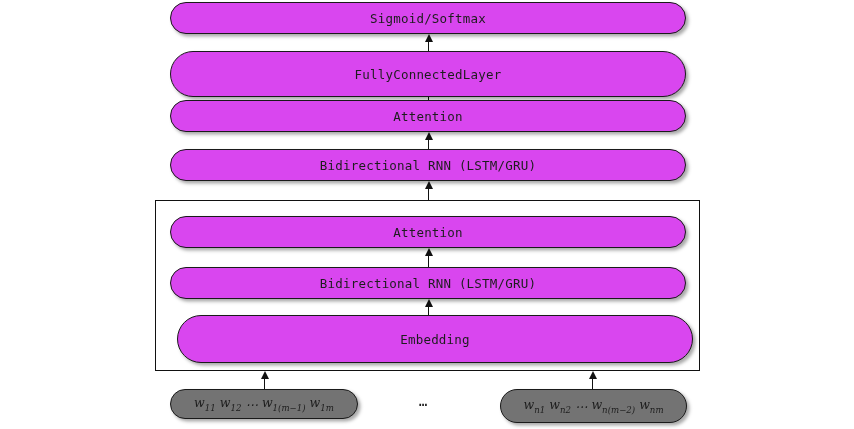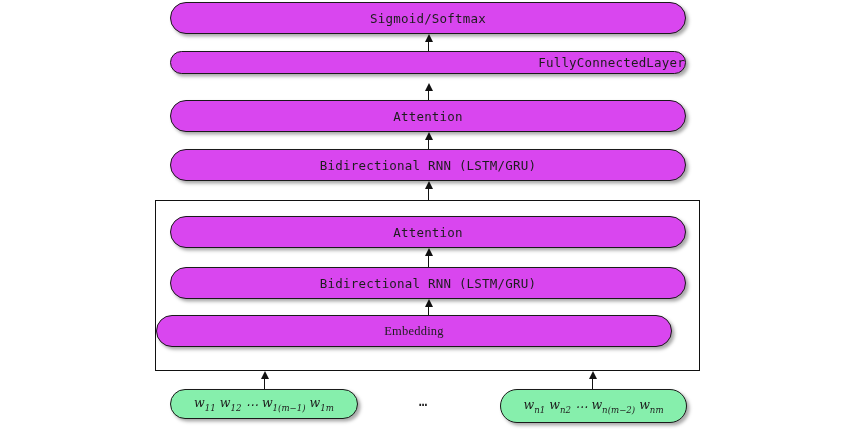--- a/index.html
+++ b/index.html
@@ -19,21 +19,21 @@
     font-size:12.5px;
     letter-spacing:0.2px;
     white-space:nowrap;
     box-shadow:2.5px 2.5px 3.5px rgba(0,0,0,0.34);
     z-index:3;
   }
 
   
   .token{
     position:absolute;
-    background:#86efac;
+    background:#737373;
     border:1.4px solid #1a1a1a;
     border-radius:30px;
     box-sizing:border-box;
     display:flex;align-items:center;justify-content:center;
     color:#1d1d1d;
     font-family:"DejaVu Serif","Liberation Serif",serif;
     font-style:italic;
     font-size:12.5px;
     white-space:nowrap;
     box-shadow:2.5px 2.5px 3.5px rgba(0,0,0,0.34);
@@ -87,41 +87,41 @@
 
 <div id="stage">
 
   <div class="group-box" style="left:155px;top:200px;width:545px;height:171px;"></div>
 
 
   <div class="layer" style="left:170px;top:2px;width:516px;height:32px;">
     <span>Sigmoid/Softmax</span>
   </div>
 
-  <div class="layer" style="left:170px;top:51px;width:516px;height:23px;justify-content:flex-end;">
+  <div class="layer" style="left:170px;top:51px;width:516px;height:46px;">
     <span>FullyConnectedLayer</span>
   </div>
 
   <div class="layer" style="left:170px;top:100px;width:516px;height:32px;">
     <span>Attention</span>
   </div>
 
   <div class="layer" style="left:170px;top:149px;width:516px;height:32px;">
     <span>Bidirectional RNN (LSTM/GRU)</span>
   </div>
 
   <div class="layer" style="left:170px;top:216px;width:516px;height:32px;">
     <span>Attention</span>
   </div>
 
   <div class="layer" style="left:170px;top:267px;width:516px;height:32px;">
     <span>Bidirectional RNN (LSTM/GRU)</span>
   </div>
 
-  <div class="layer" style="left:156px;top:315px;width:516px;height:32px;font-family:Liberation Serif, serif;">
+  <div class="layer" style="left:177px;top:315px;width:516px;height:48px;">
     <span>Embedding</span>
   </div>
 
   <div class="arrow" style="left:424px;top:34px;width:9px;height:18px;">
     <div class="head"></div>
     <div class="shaft"></div>
   </div>
 
   <div class="arrow" style="left:424px;top:83px;width:9px;height:18px;">
     <div class="head"></div>

